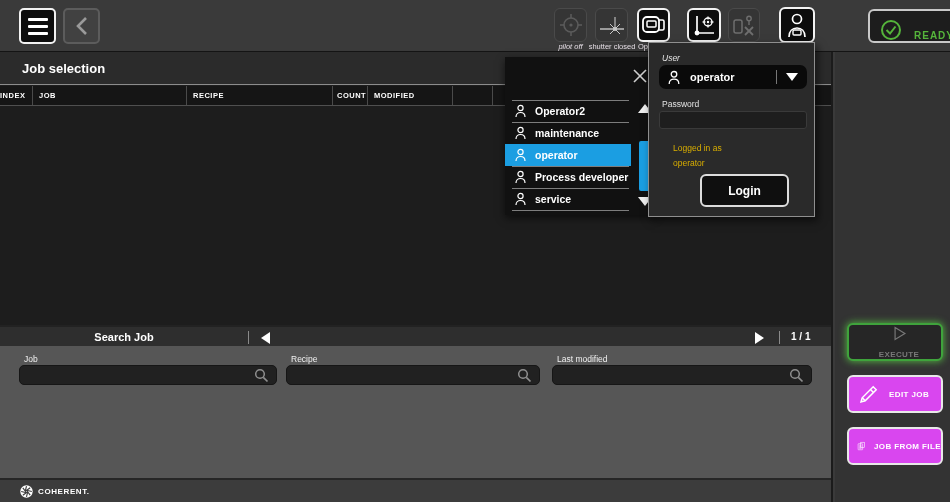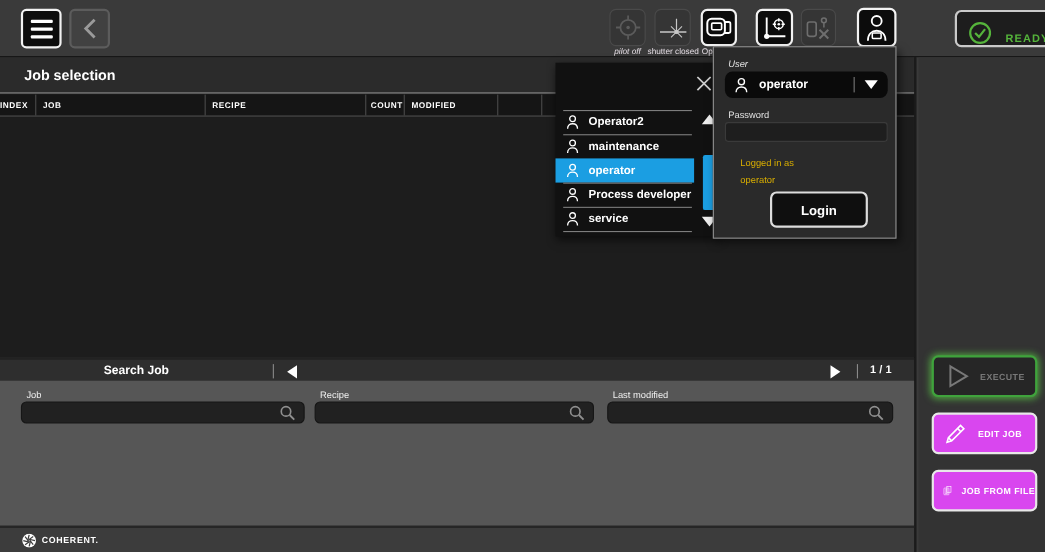--- a/index.html
+++ b/index.html
@@ -47,21 +47,21 @@
   .statusbar { position:absolute; left:0; top:426px; width:100%; height:24px; background:#3c3c3c; border-top:2px solid #262626; }
   .brand { position:absolute; left:20px; top:5px; display:flex; align-items:center; gap:5px; }
   .brand .txt { color:#fff; font-size:8px; font-weight:bold; letter-spacing:.6px; }
   .statusmsg { position:absolute; left:415px; top:0; height:100%; transform:translateX(-50%); display:flex; align-items:center; gap:7px; }
   .statusmsg .txt { color:#ececec; font-size:10.5px; font-style:italic; white-space:nowrap; }
 
   
   .rightbar { position:absolute; left:835px; top:52px; width:115px; height:450px; background:#333; }
   .side-btn { position:absolute; left:12px; width:96px; height:38px; border-radius:6px; display:flex; align-items:center; gap:8px; padding-left:8px; cursor:pointer; }
   .side-btn .lbl { font-size:8px; font-weight:bold; letter-spacing:.4px; white-space:nowrap; }
-  .exec { top:271px; background:#262626; border:2px solid #3fa33c; box-shadow:0 0 7px 1px rgba(90,200,70,.75); }
+  .exec { top:271px; background:#262626; border:2px solid #3fa33c; box-shadow:0 0 7px 1px rgba(90,200,70,.75);flex-direction:column; }
   .exec .lbl { color:#787878; }
   .whitebtn { background:#d946ef; border:2px solid #e8e8e8; }
   .whitebtn .lbl { color:#fff; }
   .editjob { top:323px; } .jobfile { top:375px; }
 
   
   .userlist { position:absolute; left:505px; top:57px; width:150px; height:158px; background:#111; box-shadow:0 3px 8px rgba(0,0,0,.6); z-index:10; }
   .ul-close { position:absolute; right:8px; top:12px; width:14px; height:14px; cursor:pointer; }
   .ul-items { position:absolute; left:0; top:43px; width:126px; }
   .ul-item { position:relative; height:22px; display:flex; align-items:center; gap:8px; padding-left:9px; cursor:pointer; }

